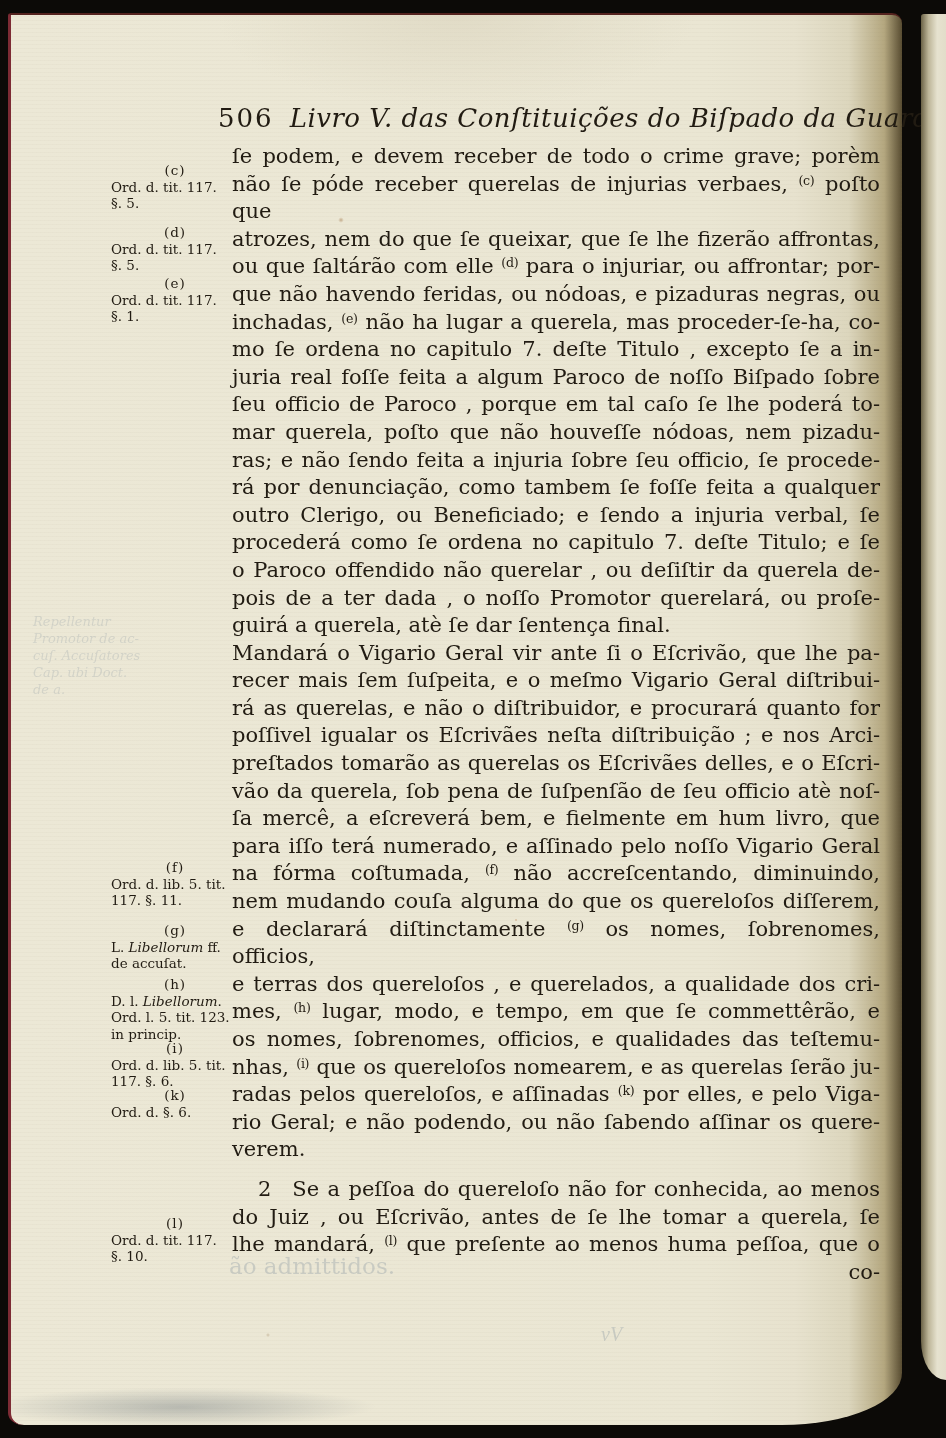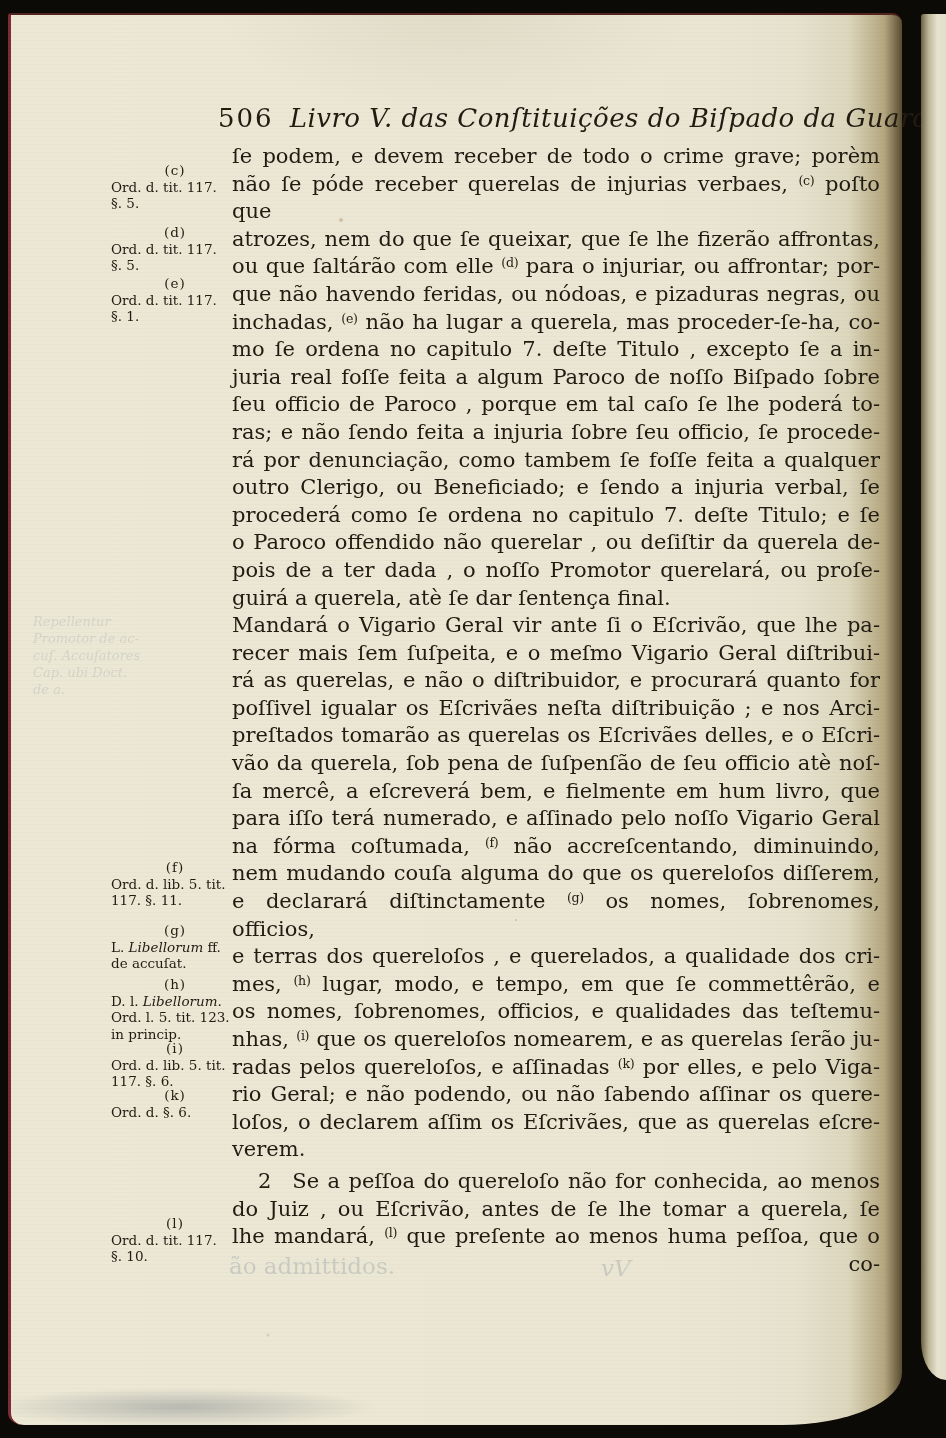--- a/index.html
+++ b/index.html
@@ -33,21 +33,21 @@
     border-radius:8px 0 0 70px / 8px 0 0 110px;
   }
   
   .header{position:absolute;left:207px;top:88px;width:660px;white-space:nowrap;}
   .pagenum{font-size:26px;letter-spacing:2px;text-align:right;}
   .running-title{font-size:26px;font-style:italic;margin-left:16px;letter-spacing:.5px;}
   
   .body-col{position:absolute;left:221px;top:128px;width:648px;font-size:21px;line-height:27.6px;}
   .line{text-align:justify;text-align-last:justify;white-space:normal;}
   .line.last{text-align-last:left;}
-  .line.gap{margin-top:4px;}
+  .line.gap{margin-top:12px;}
   .line.catchword{text-align-last:right;}
   sup.ref{font-size:.6em;vertical-align:.45em;line-height:0;letter-spacing:-.3px;}
   
   .margin-notes{position:absolute;left:100px;top:0;width:128px;font-size:13.5px;line-height:16.5px;}
   .mnote{position:absolute;left:0;width:100%;white-space:nowrap;}
   .mnote .mlabel{display:block;text-align:center;letter-spacing:1px;}
   
   .ghost{position:absolute;color:#7d8d9b;opacity:.30;filter:blur(.6px);pointer-events:none;}
   .ghost-block{font-size:13px;line-height:17px;font-style:italic;white-space:pre-line;opacity:.22;}
 </style>
@@ -59,21 +59,21 @@
   <div class="header">
     <span class="pagenum">506</span><span class="running-title">Livro V. das Conſtituições do Biſpado da Guarda.</span>
   </div>
 
   <div class="ghost ghost-block" style="left:22px;top:598px;width:170px;">Repellentur
 Promotor de ac-
 cuſ. Accuſatores
 Cap. ubi Doct.
 de a.</div>
   <div class="ghost" style="left:218px;top:1238px;font-size:23px;">ão admittidos.</div>
-  <div class="ghost" style="left:590px;top:1240px;font-size:23px;font-style:italic;">vV</div>
+  <div class="ghost" style="left:590px;top:1308px;font-size:20px;font-style:italic;font-family:Liberation Serif, serif;">vV</div>
 
   <div class="margin-notes">
       <div class="mnote" style="top: 147px;"><span class="mlabel">(c)</span><span>Ord. d. tit. 117.</span><br><span>§. 5.</span></div>
       <div class="mnote" style="top: 209px;"><span class="mlabel">(d)</span><span>Ord. d. tit. 117.</span><br><span>§. 5.</span></div>
       <div class="mnote" style="top: 260px;"><span class="mlabel">(e)</span><span>Ord. d. tit. 117.</span><br><span>§. 1.</span></div>
       <div class="mnote" style="top: 844px;"><span class="mlabel">(f)</span><span>Ord. d. lib. 5. tit.</span><br><span>117. §. 11.</span></div>
       <div class="mnote" style="top: 907px;"><span class="mlabel">(g)</span><span>L. <i>Libellorum</i> ff.</span><br><span>de accuſat.</span></div>
       <div class="mnote" style="top: 961px;"><span class="mlabel">(h)</span><span>D. l. <i>Libellorum</i>.</span><br><span>Ord. l. 5. tit. 123.</span><br><span>in princip.</span></div>
       <div class="mnote" style="top: 1025px;"><span class="mlabel">(i)</span><span>Ord. d. lib. 5. tit.</span><br><span>117. §. 6.</span></div>
       <div class="mnote" style="top: 1072px;"><span class="mlabel">(k)</span><span>Ord. d. §. 6.</span></div>
@@ -83,20 +83,21 @@
   <div class="body-col">
       <div class="line">ſe podem, e devem receber de todo o crime grave; porèm</div>
       <div class="line">não ſe póde receber querelas de injurias verbaes, <sup class="ref">(c)</sup> poſto que</div>
       <div class="line">atrozes, nem do que ſe queixar, que ſe lhe fizerão affrontas,</div>
       <div class="line">ou que ſaltárão com elle <sup class="ref">(d)</sup> para o injuriar, ou affrontar; por-</div>
       <div class="line">que não havendo feridas, ou nódoas, e pizaduras negras, ou</div>
       <div class="line">inchadas, <sup class="ref">(e)</sup> não ha lugar a querela, mas proceder-ſe-ha, co-</div>
       <div class="line">mo ſe ordena no capitulo 7. deſte Titulo , excepto ſe a in-</div>
       <div class="line">juria real foſſe feita a algum Paroco de noſſo Biſpado ſobre</div>
       <div class="line">ſeu officio de Paroco , porque em tal caſo ſe lhe poderá to-</div>
+      <div class="line">mar querela, poſto que não houveſſe nódoas, nem pizadu-</div>
       <div class="line">ras; e não ſendo feita a injuria ſobre ſeu officio, ſe procede-</div>
       <div class="line">rá por denunciação, como tambem ſe foſſe feita a qualquer</div>
       <div class="line">outro Clerigo, ou Beneficiado; e ſendo a injuria verbal, ſe</div>
       <div class="line">procederá como ſe ordena no capitulo 7. deſte Titulo; e ſe</div>
       <div class="line">o Paroco offendido não querelar , ou deſiſtir da querela de-</div>
       <div class="line">pois de a ter dada , o noſſo Promotor querelará, ou proſe-</div>
       <div class="line last">guirá a querela, atè ſe dar ſentença final.</div>
       <div class="line">Mandará o Vigario Geral vir ante ſi o Eſcrivão, que lhe pa-</div>
       <div class="line">recer mais ſem ſuſpeita, e o meſmo Vigario Geral diſtribui-</div>
       <div class="line">rá as querelas, e não o diſtribuidor, e procurará quanto for</div>
@@ -107,21 +108,20 @@
       <div class="line">para iſſo terá numerado, e aſſinado pelo noſſo Vigario Geral</div>
       <div class="line">na fórma coſtumada, <sup class="ref">(f)</sup> não accreſcentando, diminuindo,</div>
       <div class="line">nem mudando couſa alguma do que os quereloſos diſſerem,</div>
       <div class="line">e declarará diſtinctamente <sup class="ref">(g)</sup> os nomes, ſobrenomes, officios,</div>
       <div class="line">e terras dos quereloſos , e querelados, a qualidade dos cri-</div>
       <div class="line">mes, <sup class="ref">(h)</sup> lugar, modo, e tempo, em que ſe commettêrão, e</div>
       <div class="line">os nomes, ſobrenomes, officios, e qualidades das teſtemu-</div>
       <div class="line">nhas, <sup class="ref">(i)</sup> que os quereloſos nomearem, e as querelas ſerão ju-</div>
       <div class="line">radas pelos quereloſos, e aſſinadas <sup class="ref">(k)</sup> por elles, e pelo Viga-</div>
       <div class="line">rio Geral; e não podendo, ou não ſabendo aſſinar os quere-</div>
-      <div class="line">loſos, o declarem aſſim os Eſcrivães, que as querelas eſcre-</div>
       <div class="line last">verem.</div>
       <div class="line gap" style="padding-left: 26px;">2  Se a peſſoa do quereloſo não for conhecida, ao menos</div>
       <div class="line">do Juiz , ou Eſcrivão, antes de ſe lhe tomar a querela, ſe</div>
       <div class="line">lhe mandará, <sup class="ref">(l)</sup> que preſente ao menos huma peſſoa, que o</div>
       <div class="line catchword">co-</div>
     </div>
 
 </div>
 
 <div class="facing-page"></div>

